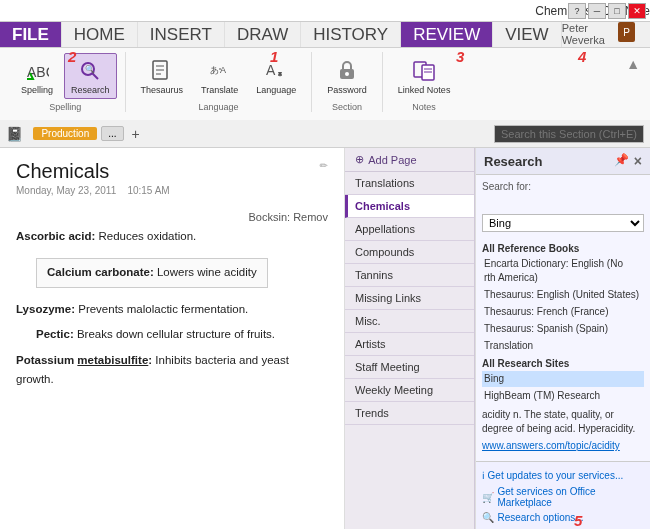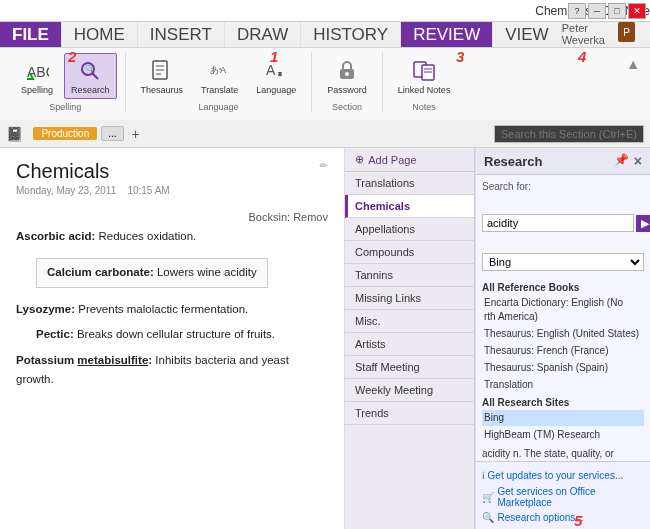--- a/index.html
+++ b/index.html
@@ -567,24 +567,20 @@
       <div class="research-header">
         <span>Research</span>
         <div class="research-header-icons">
           <span style="cursor:pointer;">📌</span>
           <span style="cursor:pointer; font-size:14px;">×</span>
         </div>
       </div>
 
       <div class="research-search-row">
         <div class="research-label">Search for:</div>
-        <div class="research-input-row">
-          <input class="research-input" type="text" value="acidity" style="">
-          <button class="research-go-btn">▶</button>
-        </div>
         <select class="research-select">
           <option>Bing</option>
           <option>All Reference Books</option>
           <option>All Research Sites</option>
         </select>
       </div>
 
       <div class="research-results">
         <div class="results-section-title">All Reference Books</div>
         <div class="result-item">Encarta Dictionary: English (No<br>rth America)</div>

